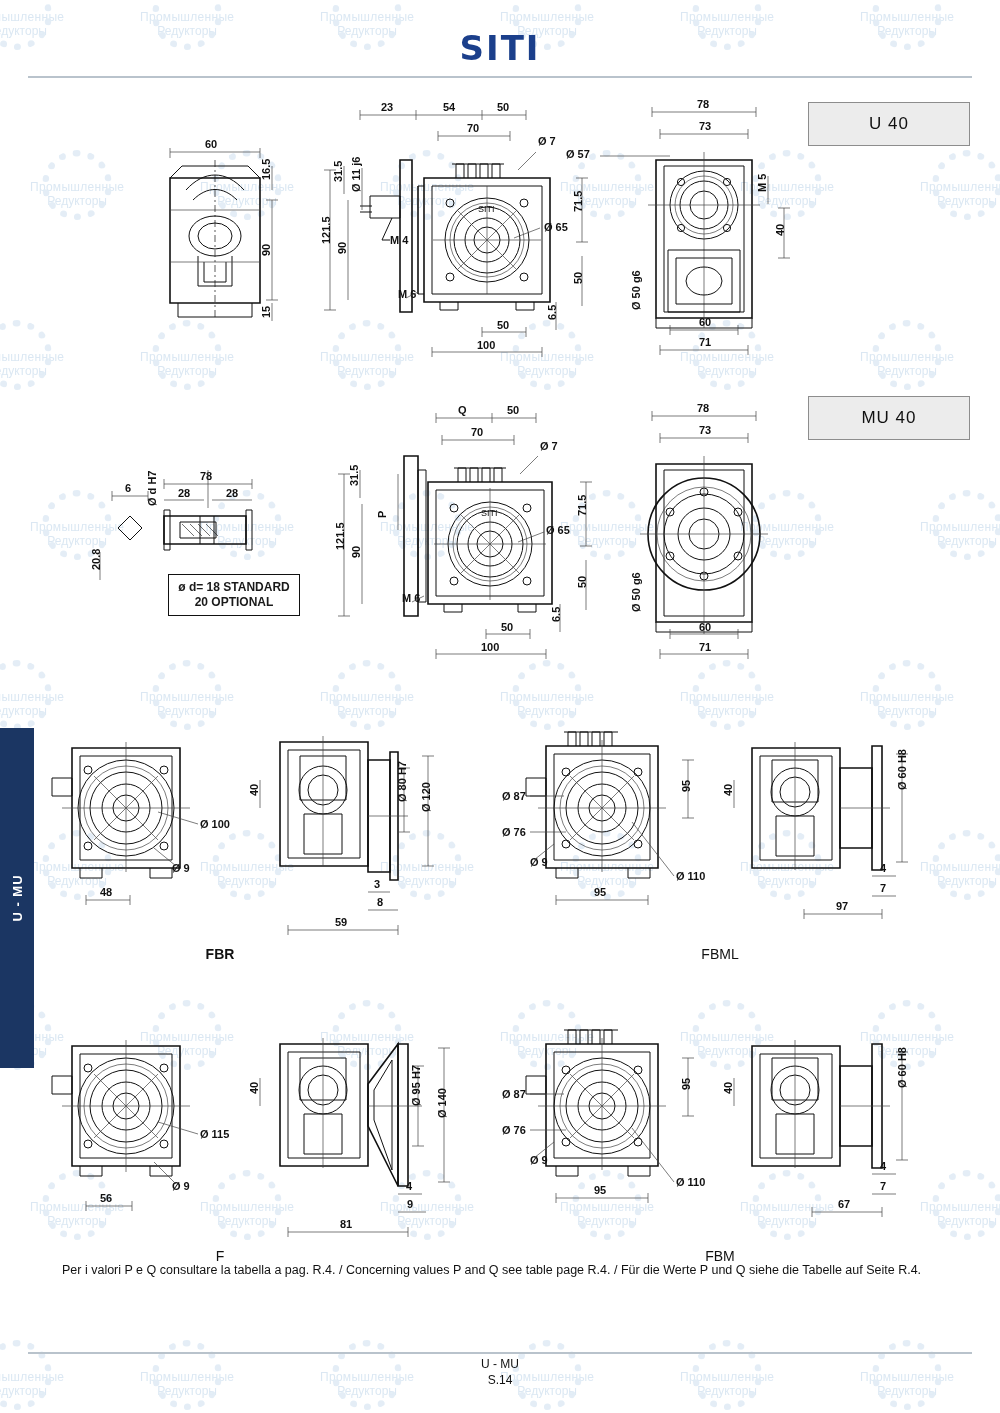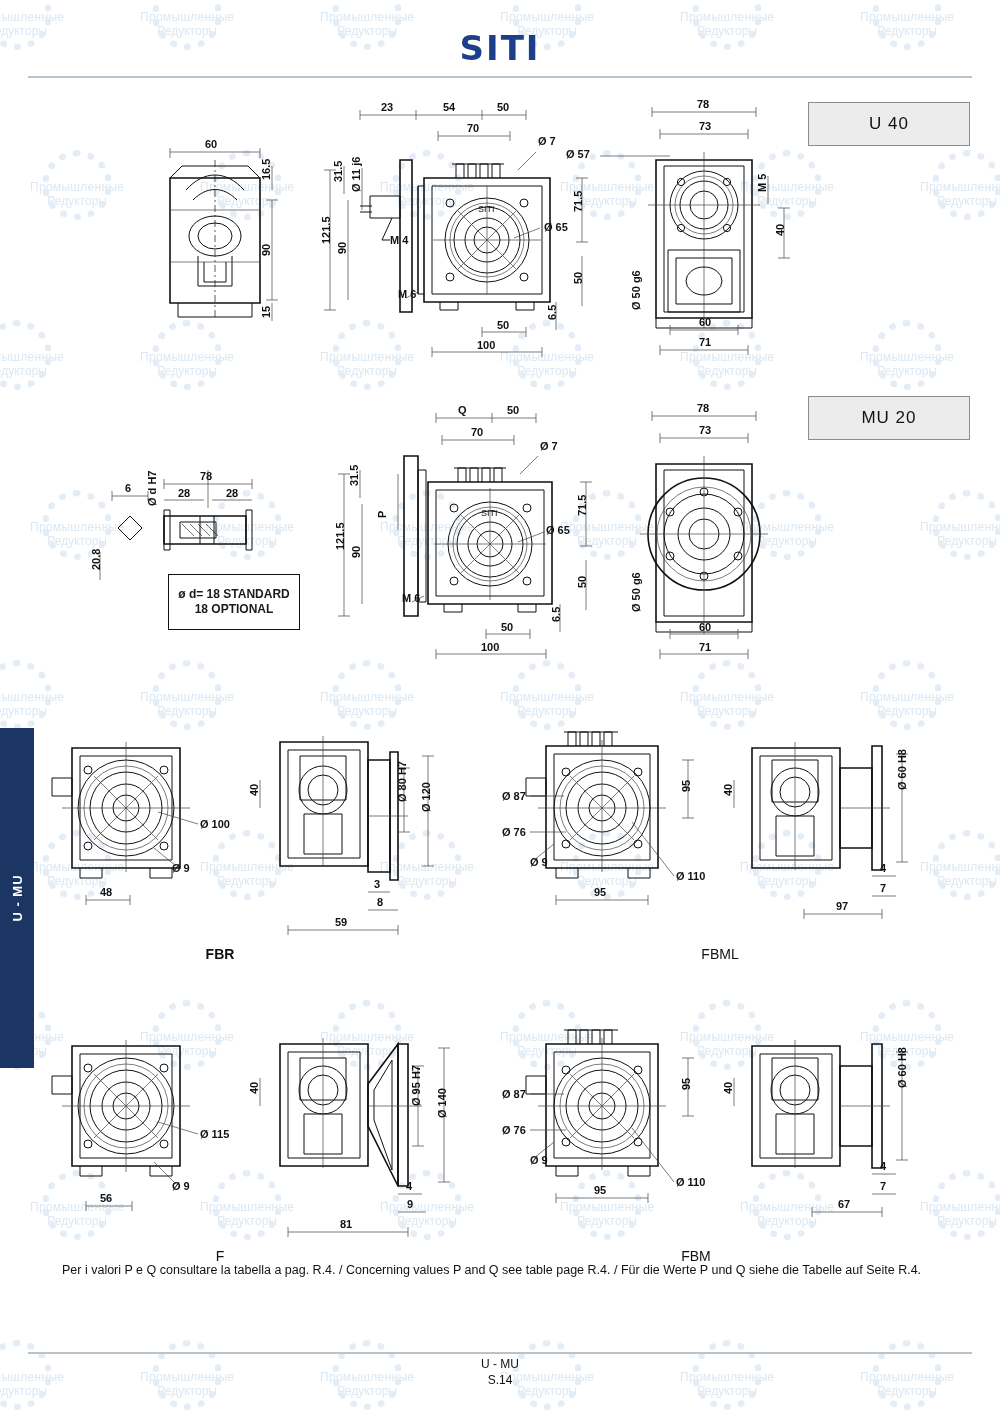--- a/index.html
+++ b/index.html
@@ -58,21 +58,21 @@
   .sheet{position:absolute;inset:0;z-index:2;}
   .note{
     position:absolute;left:62px;top:1262px;width:880px;z-index:3;
     font-size:12.5px;line-height:17px;color:#111;
   }
   .cap{
     position:absolute;z-index:3;font-size:14px;color:#111;text-align:center;
   }
   .dbox{
     position:absolute;border:1px solid #111;background:#fff;z-index:3;
-    font-size:12px;font-weight:bold;line-height:15px;padding:12px 7px;text-align:center;
+    font-size:12px;font-weight:bold;line-height:15px;padding:5px 7px;text-align:center;
   }
   svg{display:block;}
   .ln{stroke:#111;stroke-width:1;fill:none;}
   .ln2{stroke:#111;stroke-width:1.6;fill:none;}
   .thin{stroke:#444;stroke-width:.7;fill:none;}
   .dash{stroke:#111;stroke-width:.7;fill:none;stroke-dasharray:7 3 2 3;}
   .hatch{stroke:#111;stroke-width:.6;fill:none;}
   text{font-family:"Liberation Sans",sans-serif;font-size:11px;fill:#111;}
   text.b{font-weight:bold;}
 </style>
@@ -358,21 +358,21 @@
 <div class="header-rule"></div>
 
 <div class="side-tab">
   <span>U - MU</span>
 </div>
 
 <div class="badge" id="badge-u40">
   <span>U 40</span>
 </div>
 <div class="badge" id="badge-mu40">
-  <span>MU 20</span>
+  <span>MU 40</span>
 </div>
 
 <svg class="sheet" width="1000" height="1413" viewBox="0 0 1000 1413">
 
   <g>
 
     <path class="ln2" d="M170 178 h90 v125 h-90 z"></path>
     <path class="ln" d="M170 178 l12 -12 h66 l12 12"></path>
     <path class="ln" d="M178 303 v14 h74 v-14"></path>
     <path class="ln" d="M186 190 c18 -20 40 -20 58 0"></path>
@@ -847,27 +847,27 @@
     <path class="thin" d="M872 1194 h24"></path>
     <text x="880" y="1190" class="b">7</text>
     <path class="thin" d="M812 1212 h70"></path>
     <path class="thin" d="M812 1207 v10 M882 1207 v10"></path>
     <text x="838" y="1208" class="b">67</text>
   </g>
 </svg>
 
 <div class="dbox" style="left:168px;top:574px;width:116px;">
   <div>ø d= 18 STANDARD</div>
-  <div>18 OPTIONAL</div>
+  <div>20 OPTIONAL</div>
 </div>
 
 <div class="cap" style="left:180px;top:946px;width:80px;font-weight:bold;">FBR</div>
 <div class="cap" style="left:680px;top:946px;width:80px;">FBML</div>
 <div class="cap" style="left:180px;top:1248px;width:80px;">F</div>
-<div class="cap" style="left:656px;top:1248px;width:80px;">FBM</div>
+<div class="cap" style="left:680px;top:1248px;width:80px;">FBM</div>
 
 <div class="note">
   <div>Per i valori P e Q consultare la tabella a pag. R.4. / Concerning values P and Q see table page R.4. / Für die Werte P und Q siehe die Tabelle auf Seite R.4.</div>
 </div>
 
 <div class="footer-rule"></div>
 <div class="footer">
   <div>U - MU</div>
   <div>S.14</div>
 </div>

